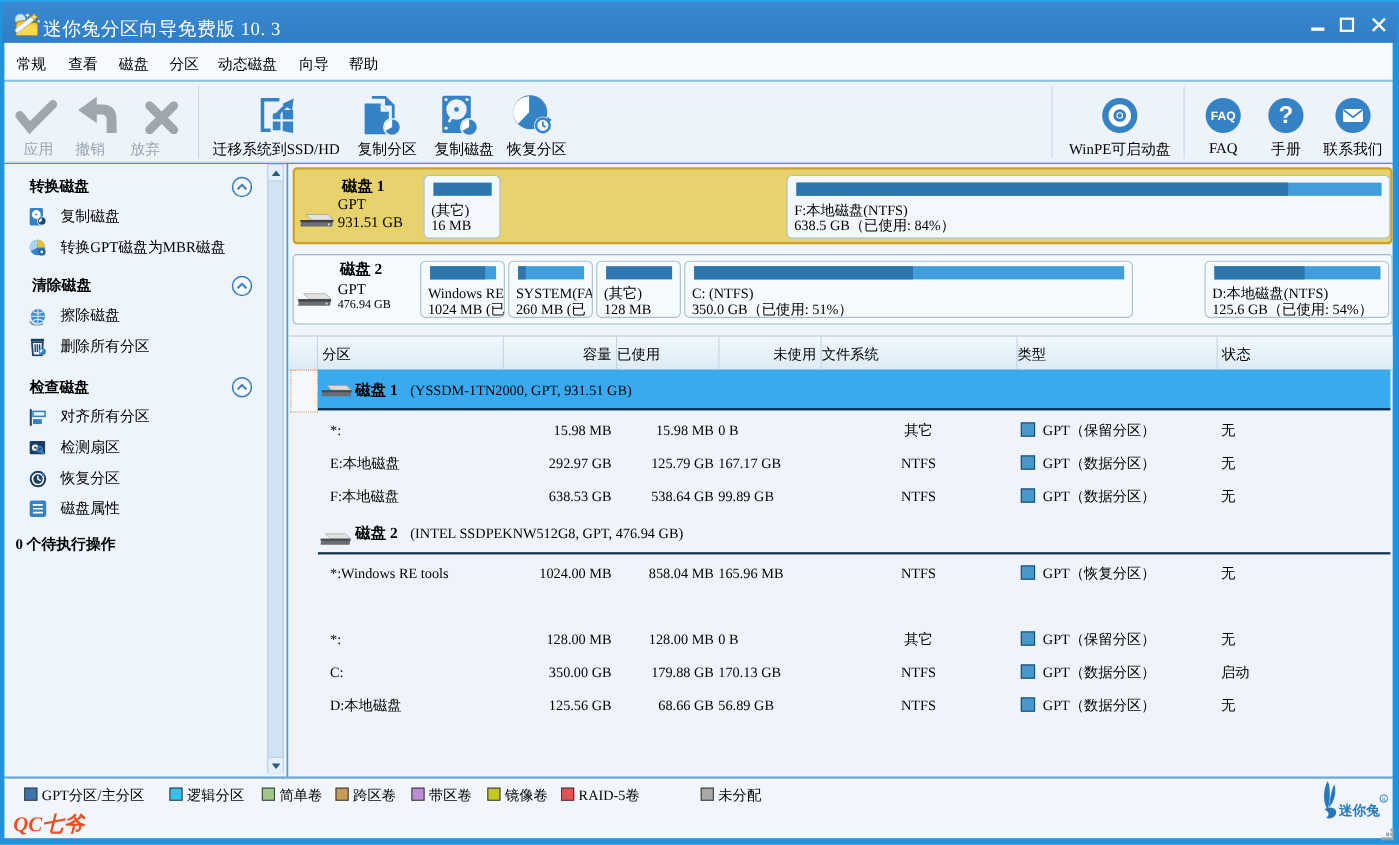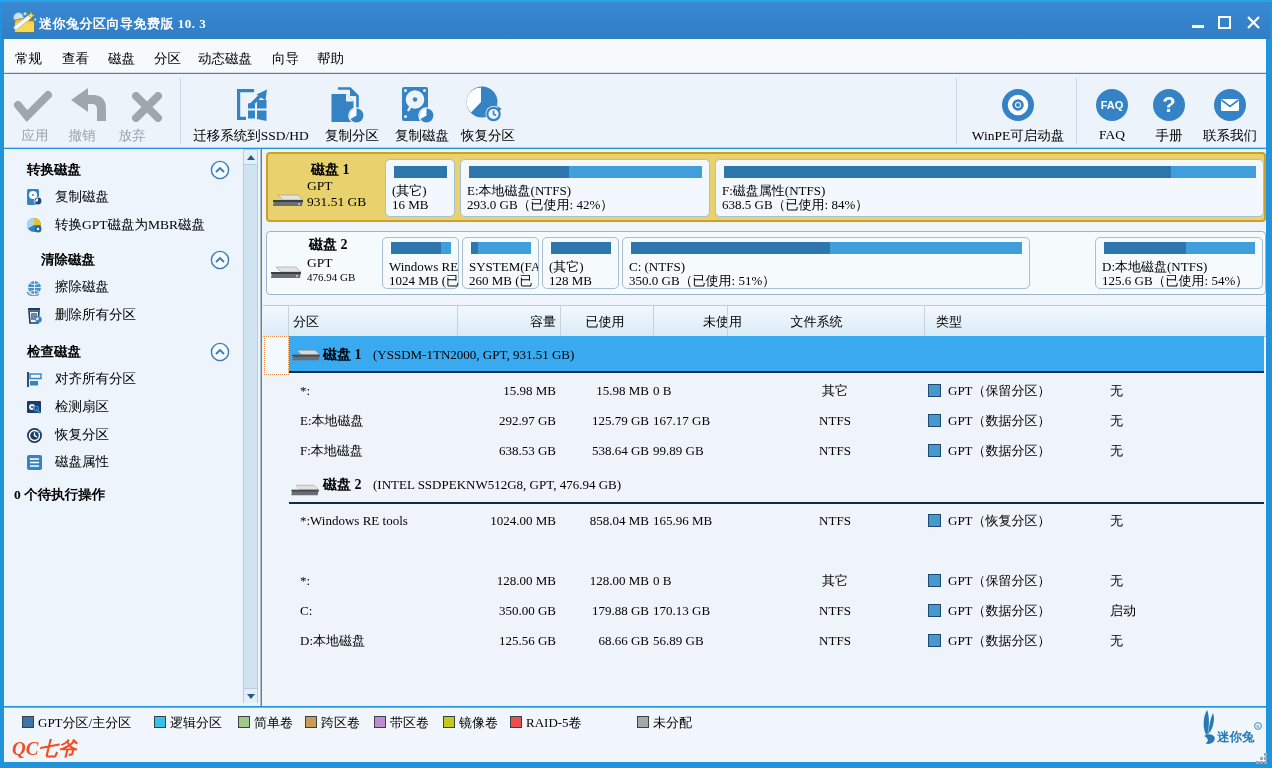--- a/index.html
+++ b/index.html
@@ -48,21 +48,21 @@
 <div class="abs" id="titlebar">
   <svg class="abs" style="left:10px;top:9px" width="25" height="24" viewBox="0 0 25 24">
     <circle cx="6.5" cy="6.5" r="4.8" fill="#cde6f7" stroke="#7fb0d8" stroke-width="0.8"></circle>
     <path d="M3 9 L10 7.5 L12 9.5 L22 9.5 L22 21 L3 21 Z" fill="#f0c028" stroke="#9a7a10" stroke-width="0.8"></path>
     <path d="M3 11.5 L22 11.5 L22 21 L3 21 Z" fill="#f8d84e"></path>
     <rect x="2" y="9" width="21" height="4" rx="2" transform="rotate(-38 12 14)" fill="#fdfdfd" stroke="#9ab8d0" stroke-width="0.7"></rect>
     <path d="M19 1 l1.1 2.4 2.4 1.1 -2.4 1.1 -1.1 2.4 -1.1 -2.4 -2.4 -1.1 2.4 -1.1 Z" fill="#ffe14a" stroke="#bd9212" stroke-width="0.6"></path>
     <path d="M13 0.5 l0.7 1.6 1.6 0.7 -1.6 0.7 -0.7 1.6 -0.7 -1.6 -1.6 -0.7 1.6 -0.7 Z" fill="#ffec80"></path>
     <circle cx="23.2" cy="8.5" r="1" fill="#fff2a8"></circle>
   </svg>
-  <span class="abs" style="left:37px;top:13px;font-size:13px;color:#fff;letter-spacing:0.5px;font-weight:bold;">迷你兔分区向导免费版 10. 3</span>
+  <span class="abs" style="left:37px;top:13px;font-size:17px;color:#fff;letter-spacing:0.5px;">迷你兔分区向导免费版 10. 3</span>
   <div class="abs" style="left:1190px;top:23px;width:12px;height:3px;background:#fff"></div>
   <div class="abs" style="left:1216px;top:14px;width:13px;height:13px;border:2px solid #fff"></div>
   <svg class="abs" style="left:1245px;top:14px" width="13" height="13" viewBox="0 0 13 13">
       <path d="M1 1 L12 12 M12 1 L1 12" stroke="#fff" stroke-width="2.2"></path>
     </svg>
 </div>
 <div class="abs" id="menubar">
   <span class="menuitem" style="left:11px">常规</span>
   <span class="menuitem" style="left:58px">查看</span>
   <span class="menuitem" style="left:104px">磁盘</span>
@@ -172,21 +172,21 @@
     </svg>
   <div class="sitem" style="left:51px;top:39px">复制磁盘</div>
   <svg class="sicon" style="left:22px;top:68px" width="17" height="17" viewBox="0 0 17 17">
       <circle cx="8" cy="8" r="7" fill="#3583c5"></circle>
       <path d="M8 8 L8 1 A7 7 0 0 0 1.9 11.5 Z" fill="#a8d4f0"></path>
       <path d="M8 8 L15 8 A7 7 0 0 0 8 1 Z" fill="#e8c030"></path>
       <circle cx="12" cy="12" r="3.5" fill="#2a6aa0"></circle>
       <circle cx="12" cy="12" r="1.2" fill="#fff"></circle>
     </svg>
   <div class="sitem" style="left:51px;top:67px">转换GPT磁盘为MBR磁盘</div>
-  <div class="shead" style="left:37px;top:102px">清除磁盘</div>
+  <div class="shead" style="left:25px;top:102px">清除磁盘</div>
   <svg class="chev" style="left:206px;top:101px" width="20" height="20" viewBox="0 0 20 20">
       <circle cx="10" cy="10" r="8.6" fill="#f4f9fd" stroke="#3a7cba" stroke-width="1.4"></circle>
       <path d="M6 12 L10 8 L14 12" fill="none" stroke="#3a7cba" stroke-width="1.8"></path>
     </svg>
   <svg class="sicon" style="left:22px;top:130px" width="17" height="17" viewBox="0 0 17 17">
       <circle cx="8.5" cy="8.5" r="6.5" fill="#4a90c8"></circle>
       <path d="M2 8.5 H15 M8.5 2 V15 M4 4.5 Q8.5 7 13 4.5 M4 12.5 Q8.5 10 13 12.5" stroke="#d8ecf8" stroke-width="1" fill="none"></path>
       <path d="M1 13 A8 8 0 0 0 13 15" stroke="#8a9aa8" stroke-width="1.6" fill="none"></path>
     </svg>
   <div class="sitem" style="left:51px;top:129px">擦除磁盘</div>
@@ -254,32 +254,25 @@
     <div class="abs" style="left:43px;top:7px;font-weight:bold;font-size:14px">磁盘 1</div>
     <div class="abs" style="left:39px;top:24px;font-size:13.5px">GPT</div>
     <div class="abs" style="left:39px;top:40px;font-size:13.5px">931.51 GB</div>
     <div class="pblk" style="left:117px;width:70px">
         <div class="pbar">
           <i style="width:100%"></i>
         </div>
         <div class="pl1">(其它)</div>
         <div class="pl2">16 MB</div>
       </div>
-    <div class="pblk" style="left:192px;width:250px">
-        <div class="pbar">
-          <i style="width:43%"></i>
-        </div>
-        <div class="pl1">E:本地磁盘(NTFS)</div>
-        <div class="pl2">293.0 GB（已使用: 42%）</div>
-      </div>
     <div class="pblk" style="left:447px;width:549px">
         <div class="pbar">
           <i style="width:84%"></i>
         </div>
-        <div class="pl1">F:磁盘属性(NTFS)</div>
+        <div class="pl1">F:本地磁盘(NTFS)</div>
         <div class="pl2">638.5 GB（已使用: 84%）</div>
       </div>
   </div>
 
   <div class="abs" style="left:4px;top:82px;width:1000px;height:64px;background:#f5fafd;border:1px solid #9fb6c6;border-radius:4px;">
     <svg class="abs" style="left:3px;top:27px" width="32" height="22" viewBox="0 0 32 22">
       <polygon points="6,8 26,8 31,13 11,13" fill="#e2e2e2" stroke="#9a9a9a" stroke-width="0.6"></polygon>
       <polygon points="2,13 11,13 31,13 30,19 1,19" fill="#6a6e72"></polygon>
       <polygon points="1,13 11,13 31,13 31,15 1,15" fill="#3c4044"></polygon>
       <circle cx="27" cy="17" r="1" fill="#cfd4d8"></circle>
@@ -320,24 +313,25 @@
           <i style="width:54%"></i>
         </div>
         <div class="pl1">D:本地磁盘(NTFS)</div>
         <div class="pl2">125.6 GB（已使用: 54%）</div>
       </div>
   </div>
 
   <div class="abs" id="thead" style="left:1px;top:156px;width:1003px;height:32px;">
     <span class="th" style="left:25px;width:169px;text-align:left;padding-left:4px">分区</span>
     <span class="th" style="left:194px;width:103px;text-align:right;padding-right:4px">容量</span>
-    <span class="th" style="left:297px;width:93px;text-align:center;padding-right:4px">已使用</span>
+    <span class="th" style="left:297px;width:93px;text-align:left;padding-right:4px">已使用</span>
     <span class="th" style="left:390px;width:93px;text-align:right;padding-right:4px">未使用</span>
-    <span class="th" style="left:464px;width:178px;text-align:center">文件系统</span>
-    <span class="th" style="left:661px;width:182px;text-align:left;padding-left:11px">类型</span>
+    <span class="th" style="left:483px;width:178px;">文件系统</span>
+    <span class="th" style="left:661px;width:182px;text-align:left;padding-left:0">类型</span>
+    <span class="th" style="left:843px;width:159px;text-align:left;padding-left:4px">状态</span>
   </div>
 
   <div class="abs" style="left:2px;top:187px;width:25px;height:39px;border:1px dotted #e49045;background:#f4f9fd"></div>
   <div class="abs" style="left:27px;top:187px;width:975px;height:37px;background:#39aaf0;border-bottom:2px solid #0d2d4d">
     <svg class="abs" style="left:2px;top:7px" width="30" height="20" viewBox="0 0 32 22">
       <polygon points="6,8 26,8 31,13 11,13" fill="#d8d8d8" stroke="#888" stroke-width="0.6"></polygon>
       <polygon points="2,13 31,13 30,19 1,19" fill="#6a6e72"></polygon>
       <polygon points="1,13 31,13 31,15 1,15" fill="#484c50"></polygon>
     </svg>
     <span class="abs" style="left:34px;top:10px;font-weight:bold;font-size:14px">磁盘 1</span>

